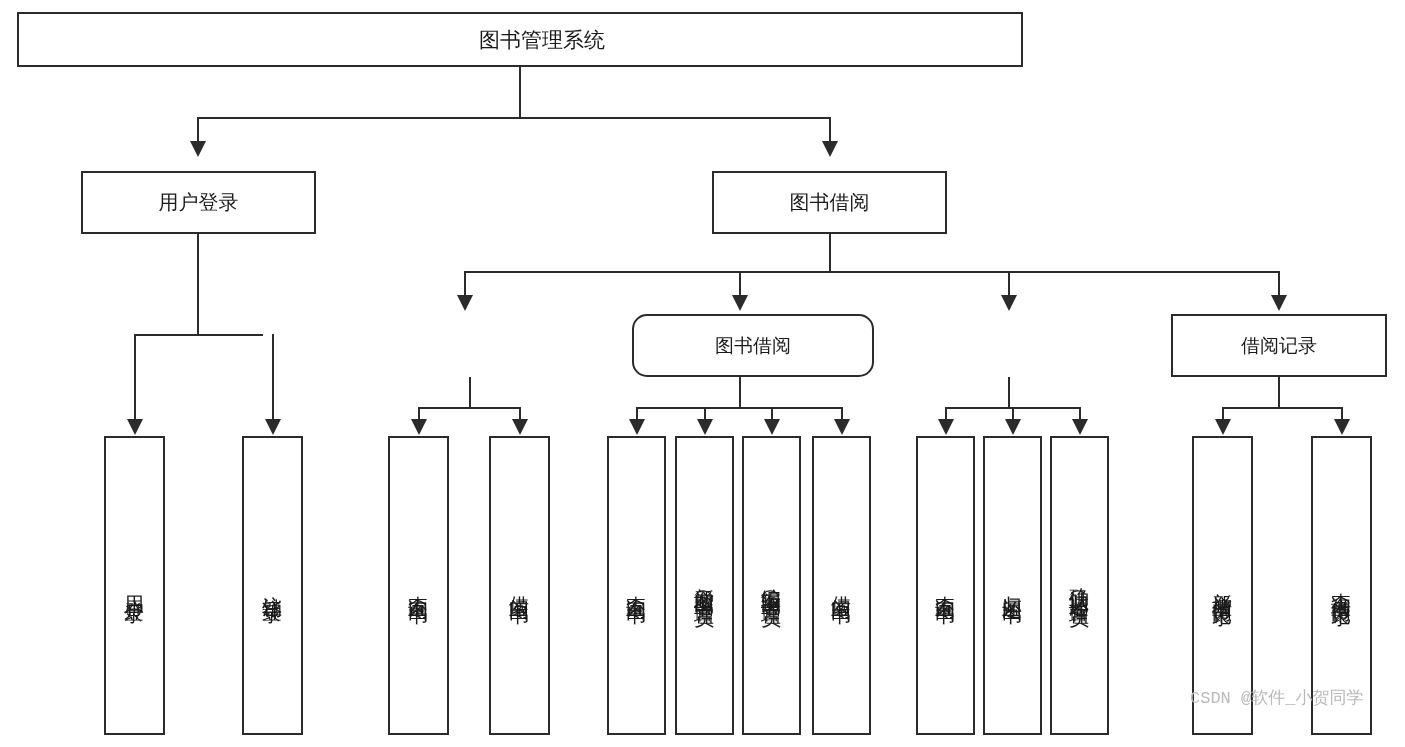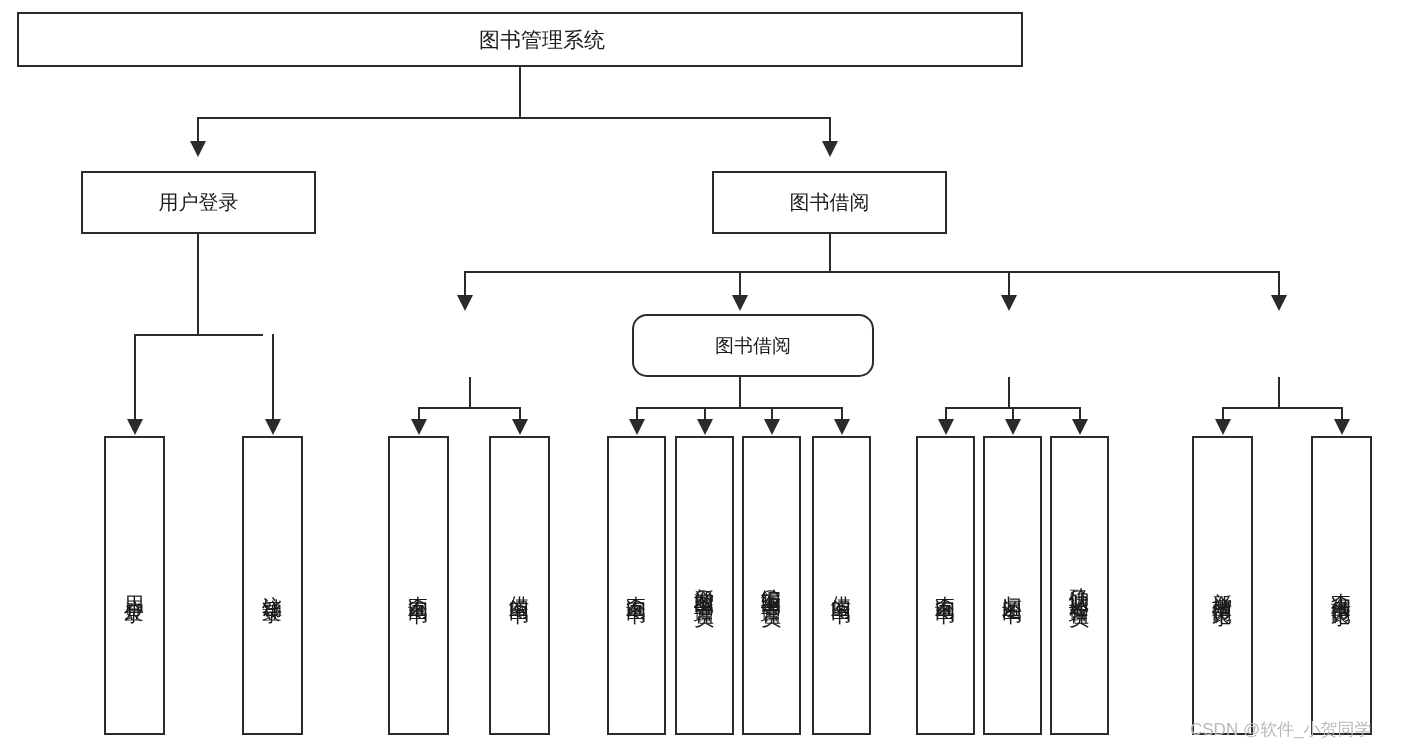--- a/index.html
+++ b/index.html
@@ -102,20 +102,23 @@
   <div class="ln v" style="left:739px;top:271px;height:26px;"></div>
   <div class="arrow" style="left:732px;top:295px;"></div>
   <div class="ln v" style="left:1008px;top:271px;height:26px;"></div>
   <div class="arrow" style="left:1001px;top:295px;"></div>
   <div class="ln v" style="left:1278px;top:271px;height:26px;"></div>
   <div class="arrow" style="left:1271px;top:295px;"></div>
 
   <div class="node lvl2" style="left:632px;top:314px;width:242px;height:63px;border-radius:15px;">
     <span class="lbl">图书借阅</span>
   </div>
+  <div class="node lvl2" style="left:1171px;top:314px;width:216px;height:63px;">
+    <span class="lbl">借阅记录</span>
+  </div>
 
   <div class="ln v" style="left:469px;top:377px;height:31px;"></div>
   <div class="ln h" style="left:418px;top:407px;width:103px;"></div>
   <div class="ln v" style="left:418px;top:407px;height:14px;"></div>
   <div class="arrow" style="left:411px;top:419px;"></div>
   <div class="ln v" style="left:519px;top:407px;height:14px;"></div>
   <div class="arrow" style="left:512px;top:419px;"></div>
 
   <div class="ln v" style="left:739px;top:377px;height:31px;"></div>
   <div class="ln h" style="left:636px;top:407px;width:206px;"></div>
@@ -181,15 +184,15 @@
     <span class="lbl">确认归还（管理员）</span>
   </div>
 
   <div class="node leaf" style="left:1192px;top:436px;width:61px;height:299px;">
     <span class="lbl">新增借阅记录</span>
   </div>
   <div class="node leaf" style="left:1311px;top:436px;width:61px;height:299px;">
     <span class="lbl">查询借阅记录</span>
   </div>
 
-  <div id="watermark" style="left:1190px;top:718px;">CSDN @软件_小贺同学</div>
+  <div id="watermark" style="left:1190px;top:686px;font-family:Liberation Mono, monospace;">CSDN @软件_小贺同学</div>
 
 </div>
 
 </body></html>

